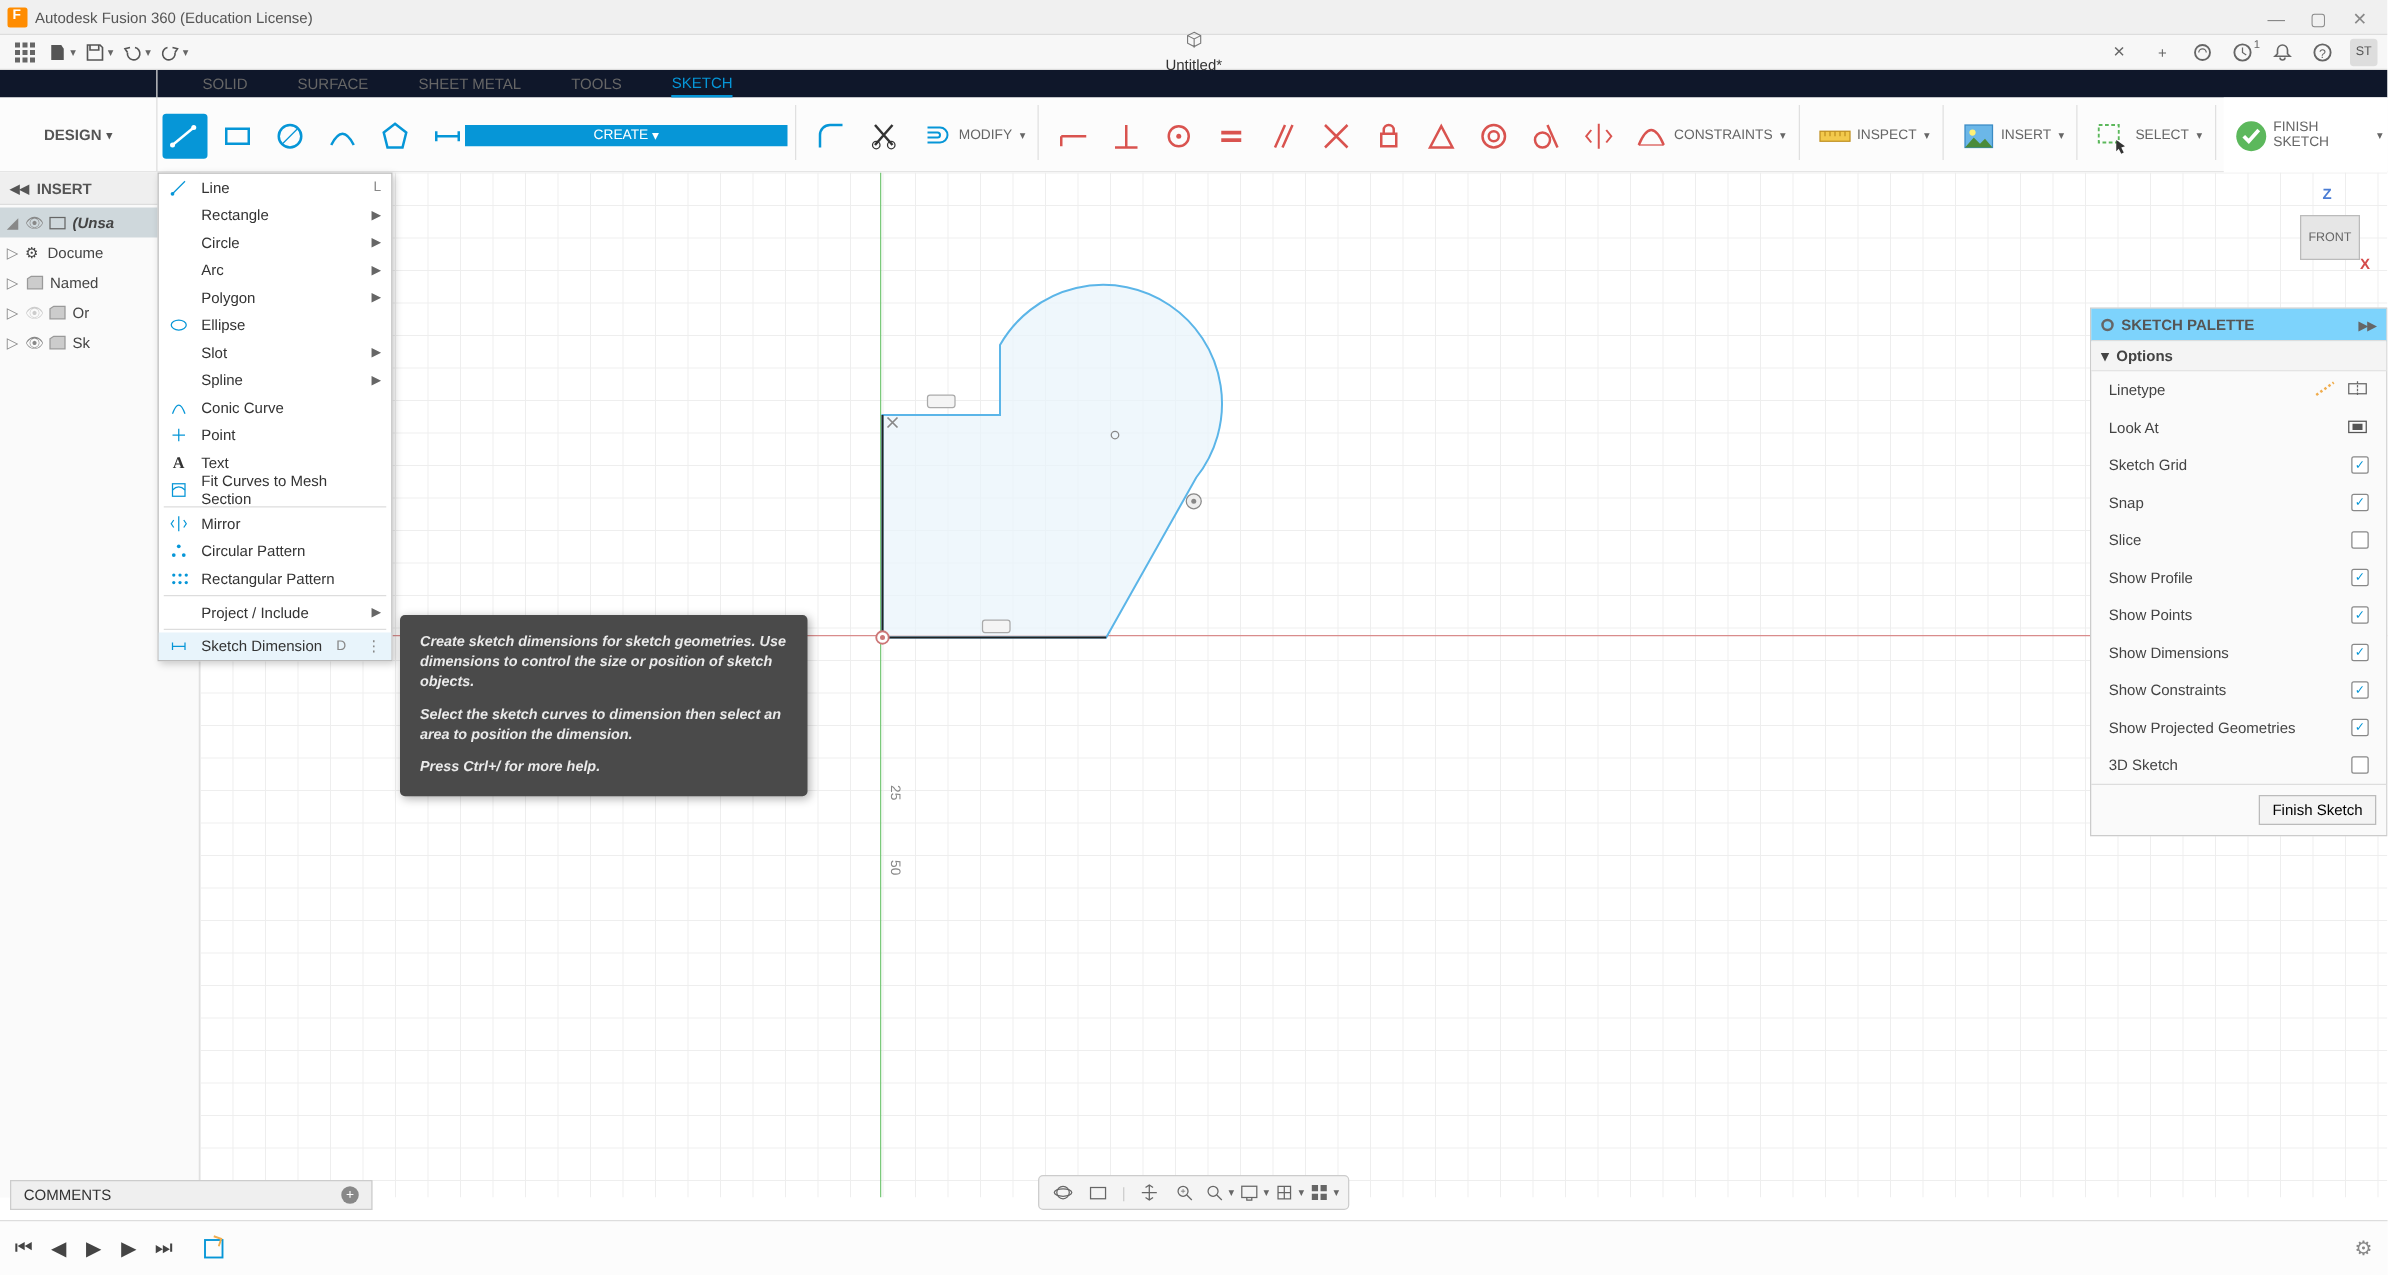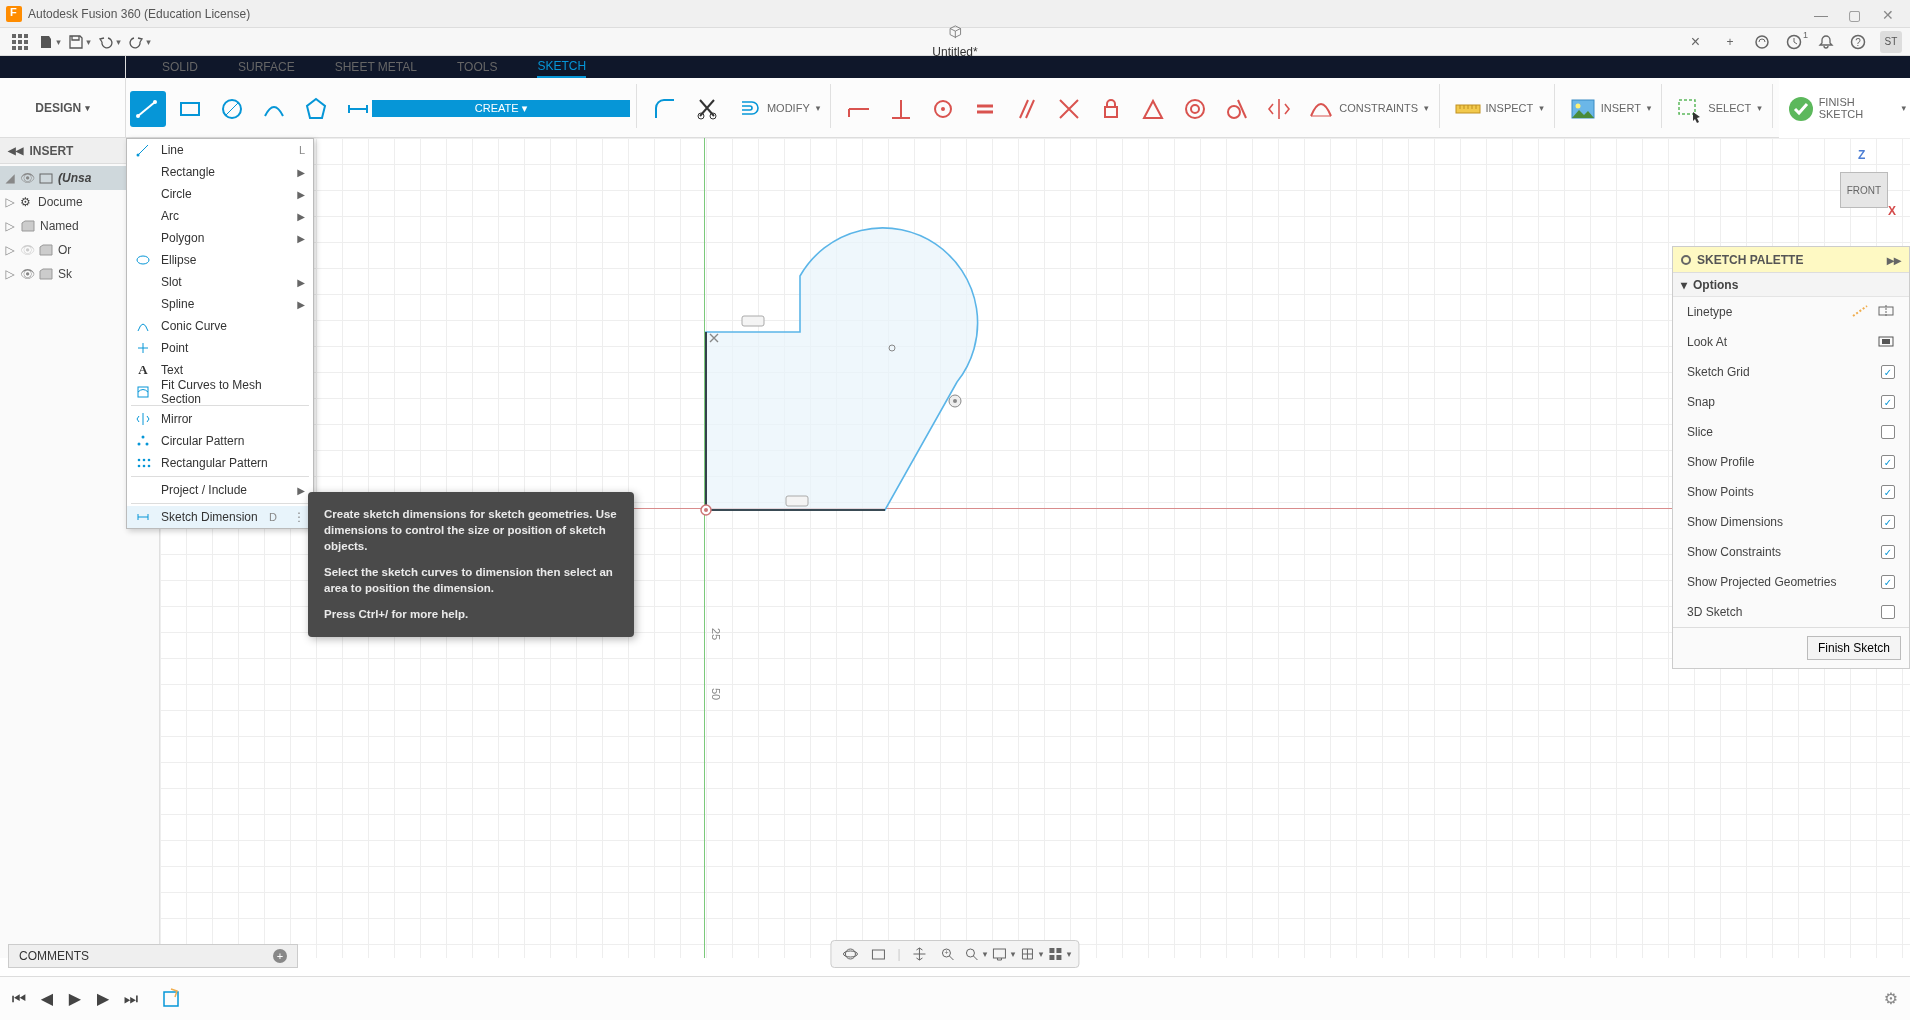--- a/index.html
+++ b/index.html
@@ -83,21 +83,21 @@
   .menu-sep { height:1px; background:#ddd; margin: 2px 4px; }
   
   
   .tooltip-box { position: absolute; width: 326px; background: #4a4a4a; color: #eaeaea; border-radius: 4px; padding: 14px 16px; font-size: 11.5px; line-height: 1.4; z-index: 25; box-shadow: 2px 2px 8px rgba(0,0,0,.3); }
   .tooltip-box p { margin-bottom: 10px; }
   .tooltip-box p:last-child { margin-bottom: 0; }
   .tooltip-box b { font-weight: 600; }
   
   
   .palette { position: absolute; top: 108px; right: 0; width: 238px; background: #fafafa; border: 1px solid #ccc; z-index: 15; }
-  .palette-hdr { height: 26px; background: #fef9c3; display: flex; align-items: center; padding: 0 8px; gap: 6px; font-weight: 600; color: #555; border-bottom: 1px solid #ddd; }
+  .palette-hdr { height: 26px; background: #7dd3fc; display: flex; align-items: center; padding: 0 8px; gap: 6px; font-weight: 600; color: #555; border-bottom: 1px solid #ddd; }
   .palette-hdr .collapse-dot { width:10px; height:10px; border:2px solid #666; border-radius:50%; }
   .palette-hdr .expand-arrows { margin-left:auto; font-size:14px; color:#666; }
   .palette-section-hdr { height: 24px; background: #f4f4f4; display:flex; align-items:center; padding:0 8px; gap:6px; font-weight:600; color:#444; border-bottom:1px solid #e4e4e4;}
   .palette-row { height: 30px; display: flex; align-items: center; padding: 0 14px; justify-content: space-between; color: #444; }
   .palette-row .chk { width:14px; height:14px; border:1px solid #888; border-radius:2px; display:flex; align-items:center; justify-content:center; font-size:10px; color:#0696d7; background:#fff; cursor:pointer; }
   .palette-row .linetype-icons { display:flex; gap:8px; }
   .palette-footer { padding: 8px; display:flex; justify-content:flex-end; border-top:1px solid #ddd; }
   .palette-footer button { padding: 4px 10px; border:1px solid #bbb; background:#f4f4f4; cursor:pointer; font-size:12px; }
   
   
@@ -619,21 +619,21 @@
           <svg width="14" height="14">
             <path d="M2 7 h10 M2 4 v6 M12 4 v6" stroke="#0696d7"></path>
           </svg>
         </span>
       <span class="m-label">Sketch Dimension</span>
       <span class="m-shortcut">D</span>
       <span class="m-more" style="margin-left:6px;">⋮</span>
     </div>
   </div>
 
-  <div class="tooltip-box" style="left:308px; top:354px;">
+  <div class="tooltip-box" style="left:320px; top:354px;font-style:italic;">
     <p><b>Create sketch dimensions for sketch geometries. Use dimensions to control the size or position of sketch objects.</b></p>
     <p><b>Select the sketch curves to dimension then select an area to position the dimension.</b></p>
     <p><b>Press Ctrl+/ for more help.</b></p>
   </div>
 
   <div class="palette">
     <div class="palette-hdr">
       <span class="collapse-dot"></span>
       <span>SKETCH PALETTE</span>
       <span class="expand-arrows">▸▸</span>

